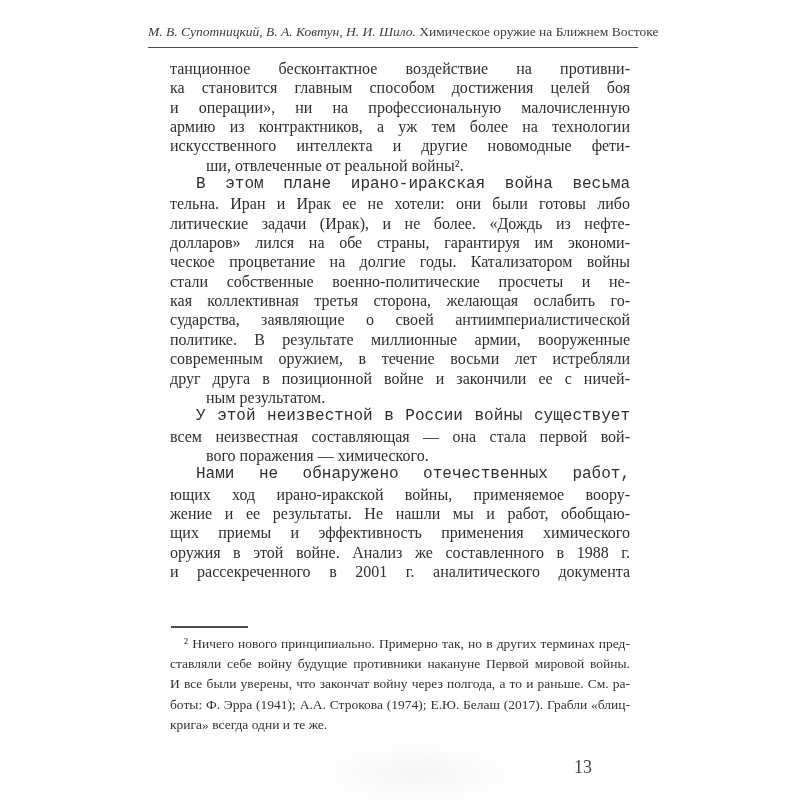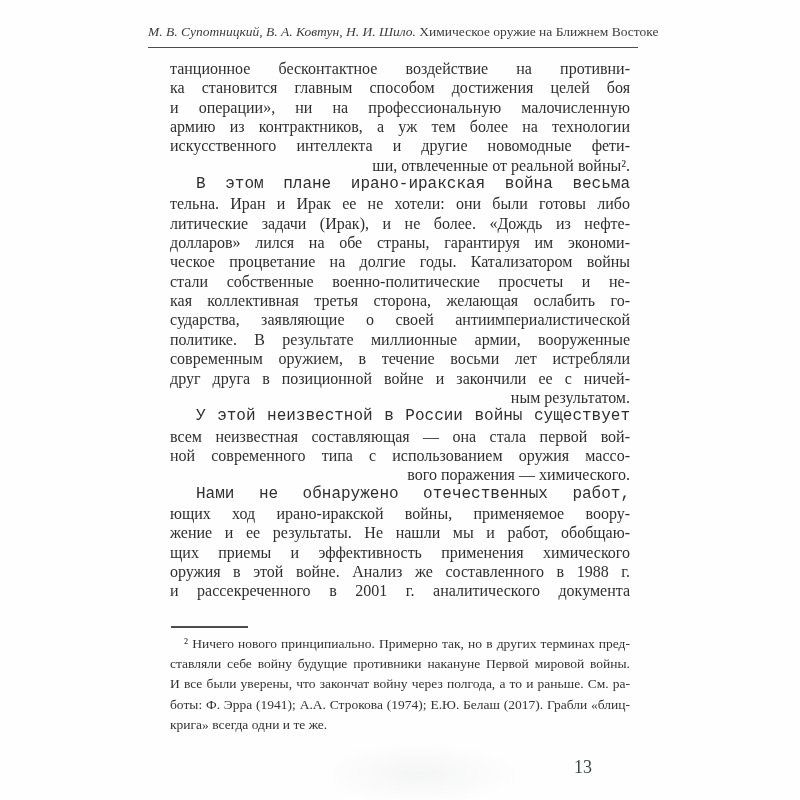--- a/index.html
+++ b/index.html
@@ -47,21 +47,21 @@
     line-height: 19.35px;
     text-align: justify;
     overflow: hidden;
   }
   .ln::after {
     content: "";
     display: inline-block;
     width: 100%;
     height: 0;
   }
-  .ln.end { text-align: right; margin-left: 36px; }
+  .ln.end { text-align: left; margin-left: 36px; }
   .ln.end::after { content: none; }
   .ln.ind { text-indent: 26px; font-family: Liberation Mono, monospace; }
 
   
   .fn-rule {
     position: absolute;
     left: 171px;
     top: 626px;
     width: 77px;
     border-top: 2px solid #4d4d4d;
@@ -146,21 +146,20 @@
       <div class="ln">сударства, заявляющие о своей антиимпериалистической</div>
       <div class="ln">политике. В результате миллионные армии, вооруженные</div>
       <div class="ln">современным оружием, в течение восьми лет истребляли</div>
       <div class="ln">друг друга в позиционной войне и закончили ее с ничей-</div>
       <div class="ln end">ным результатом.</div>
     </div>
 
     <div class="para">
       <div class="ln ind">У этой неизвестной в России войны существует еще со-</div>
       <div class="ln">всем неизвестная составляющая — она стала первой вой-</div>
-      <div class="ln">ной современного типа с использованием оружия массо-</div>
       <div class="ln end">вого поражения — химического.</div>
     </div>
 
     <div class="para">
       <div class="ln ind">Нами не обнаружено отечественных работ, обобща-</div>
       <div class="ln">ющих ход ирано-иракской войны, применяемое воору-</div>
       <div class="ln">жение и ее результаты. Не нашли мы и работ, обобщаю-</div>
       <div class="ln">щих приемы и эффективность применения химического</div>
       <div class="ln">оружия в этой войне. Анализ же составленного в 1988 г.</div>
       <div class="ln">и рассекреченного в 2001 г. аналитического документа</div>

